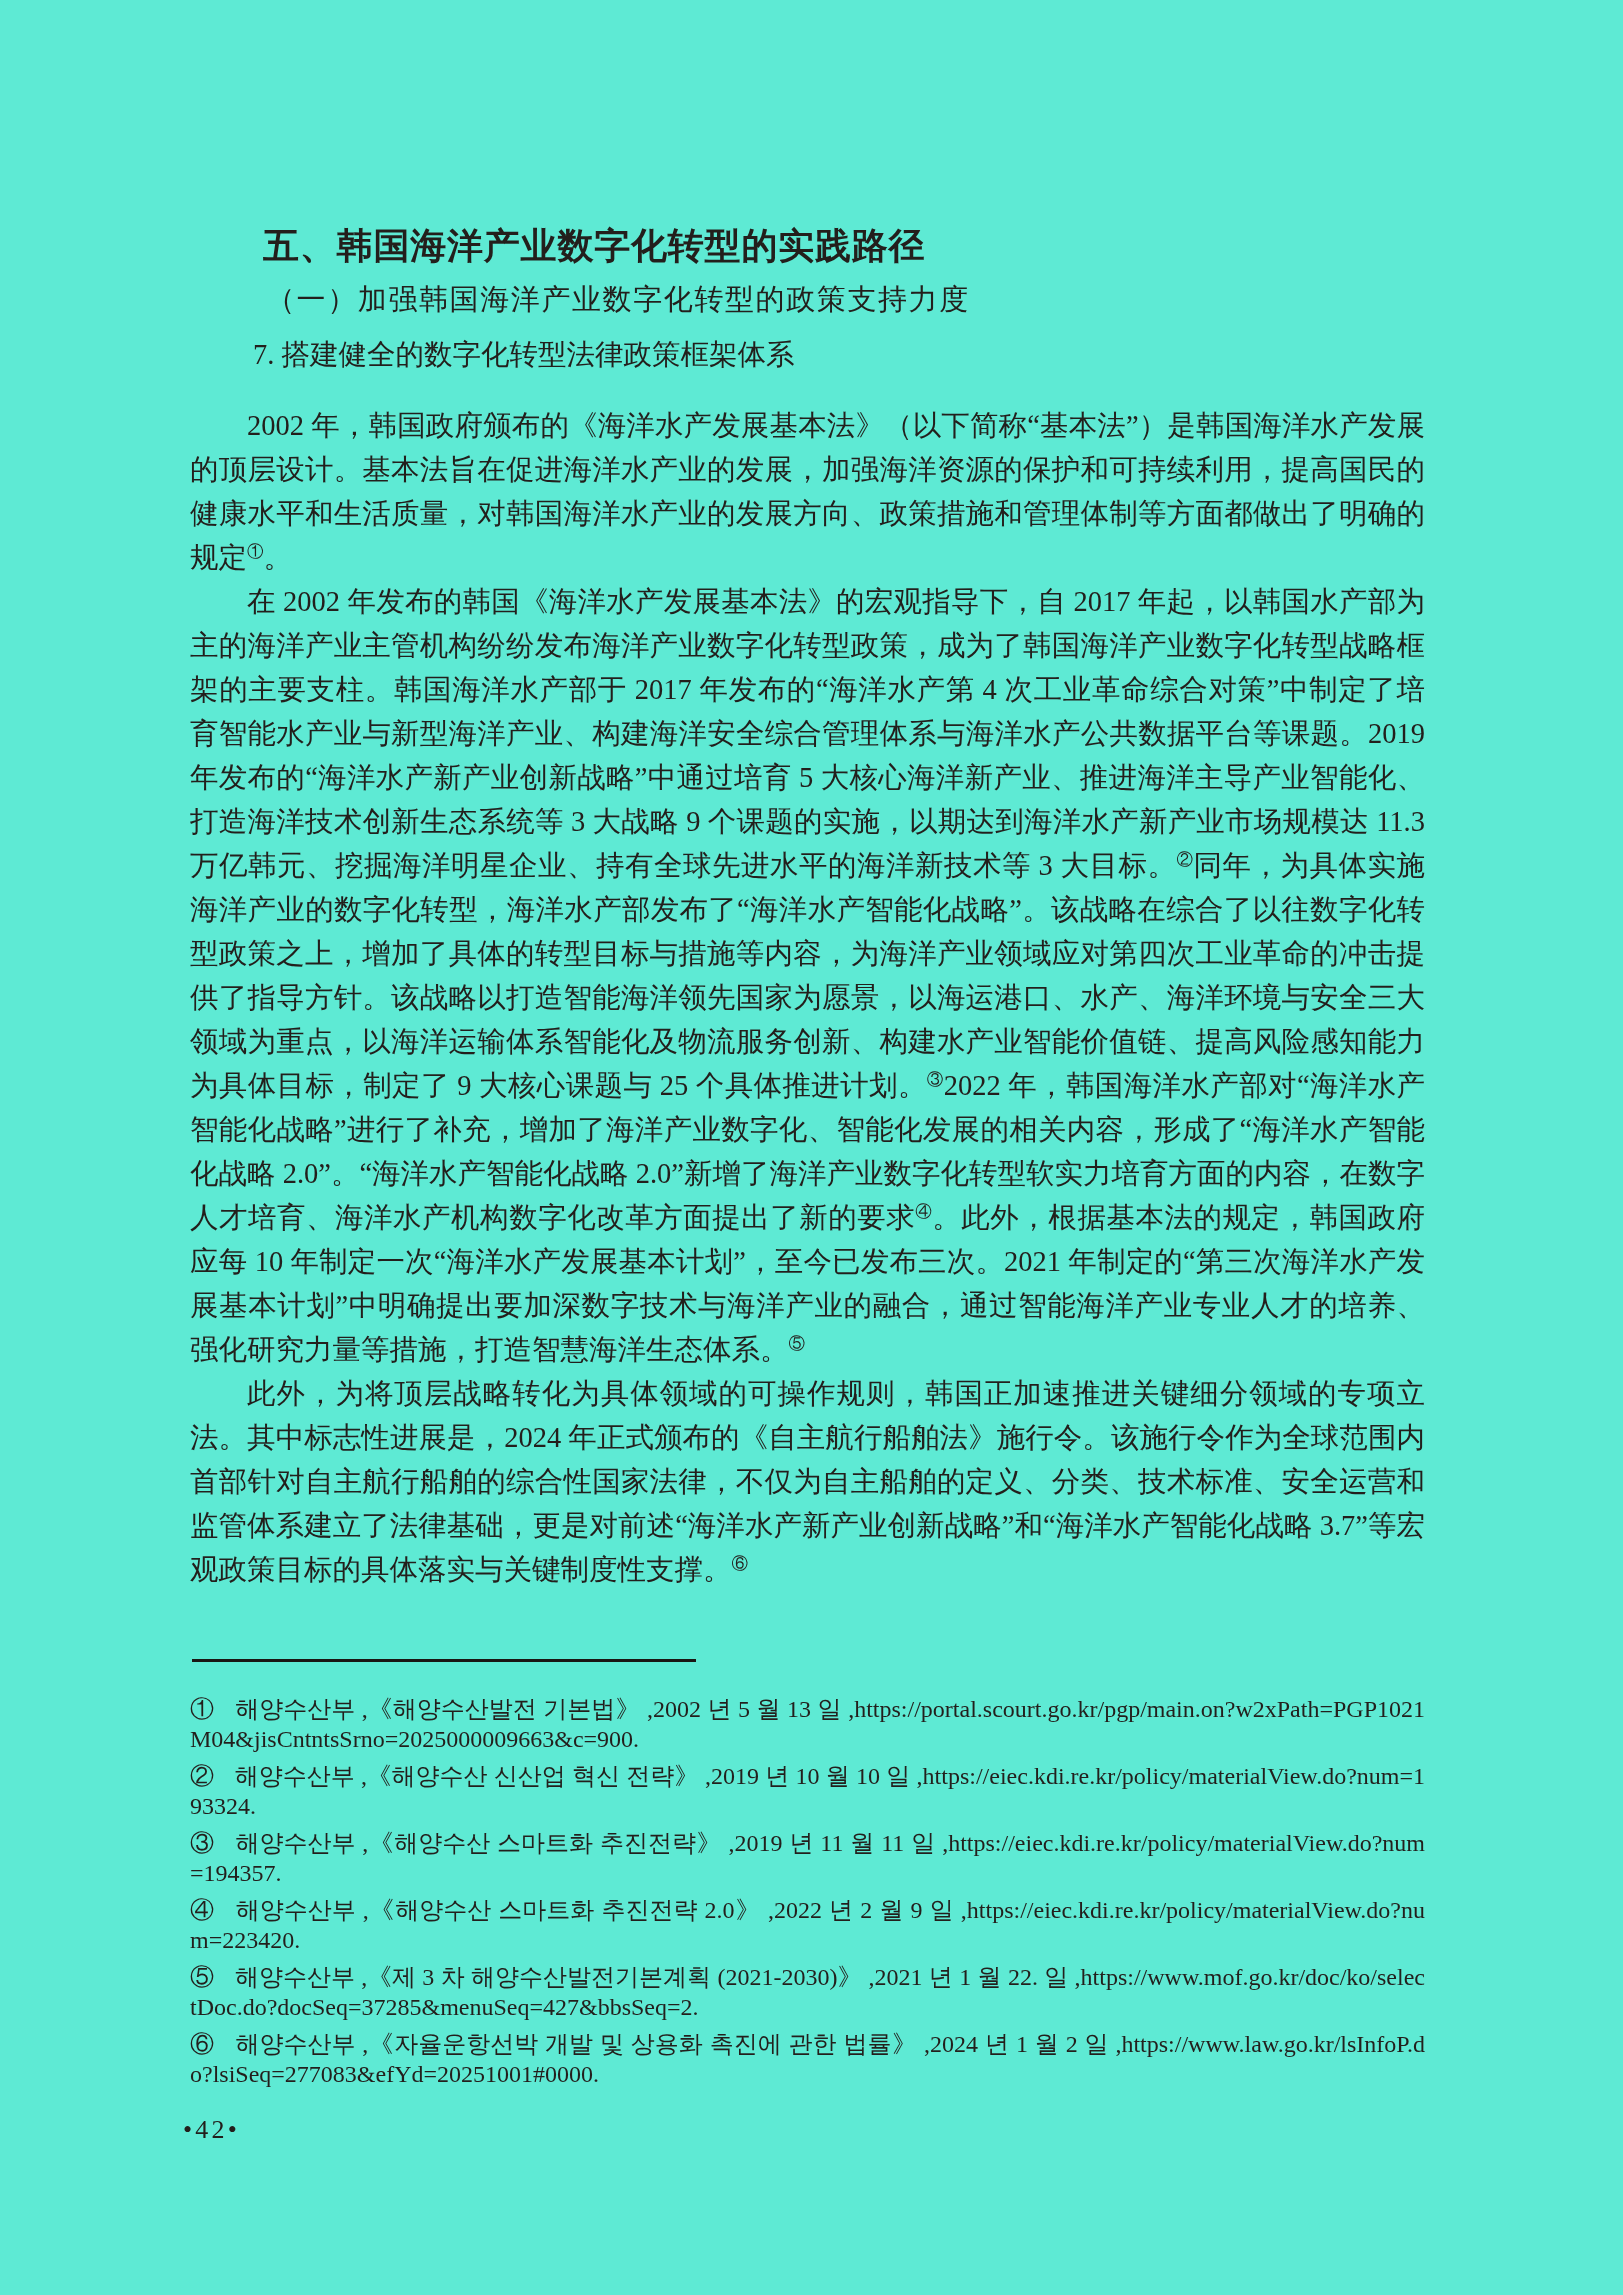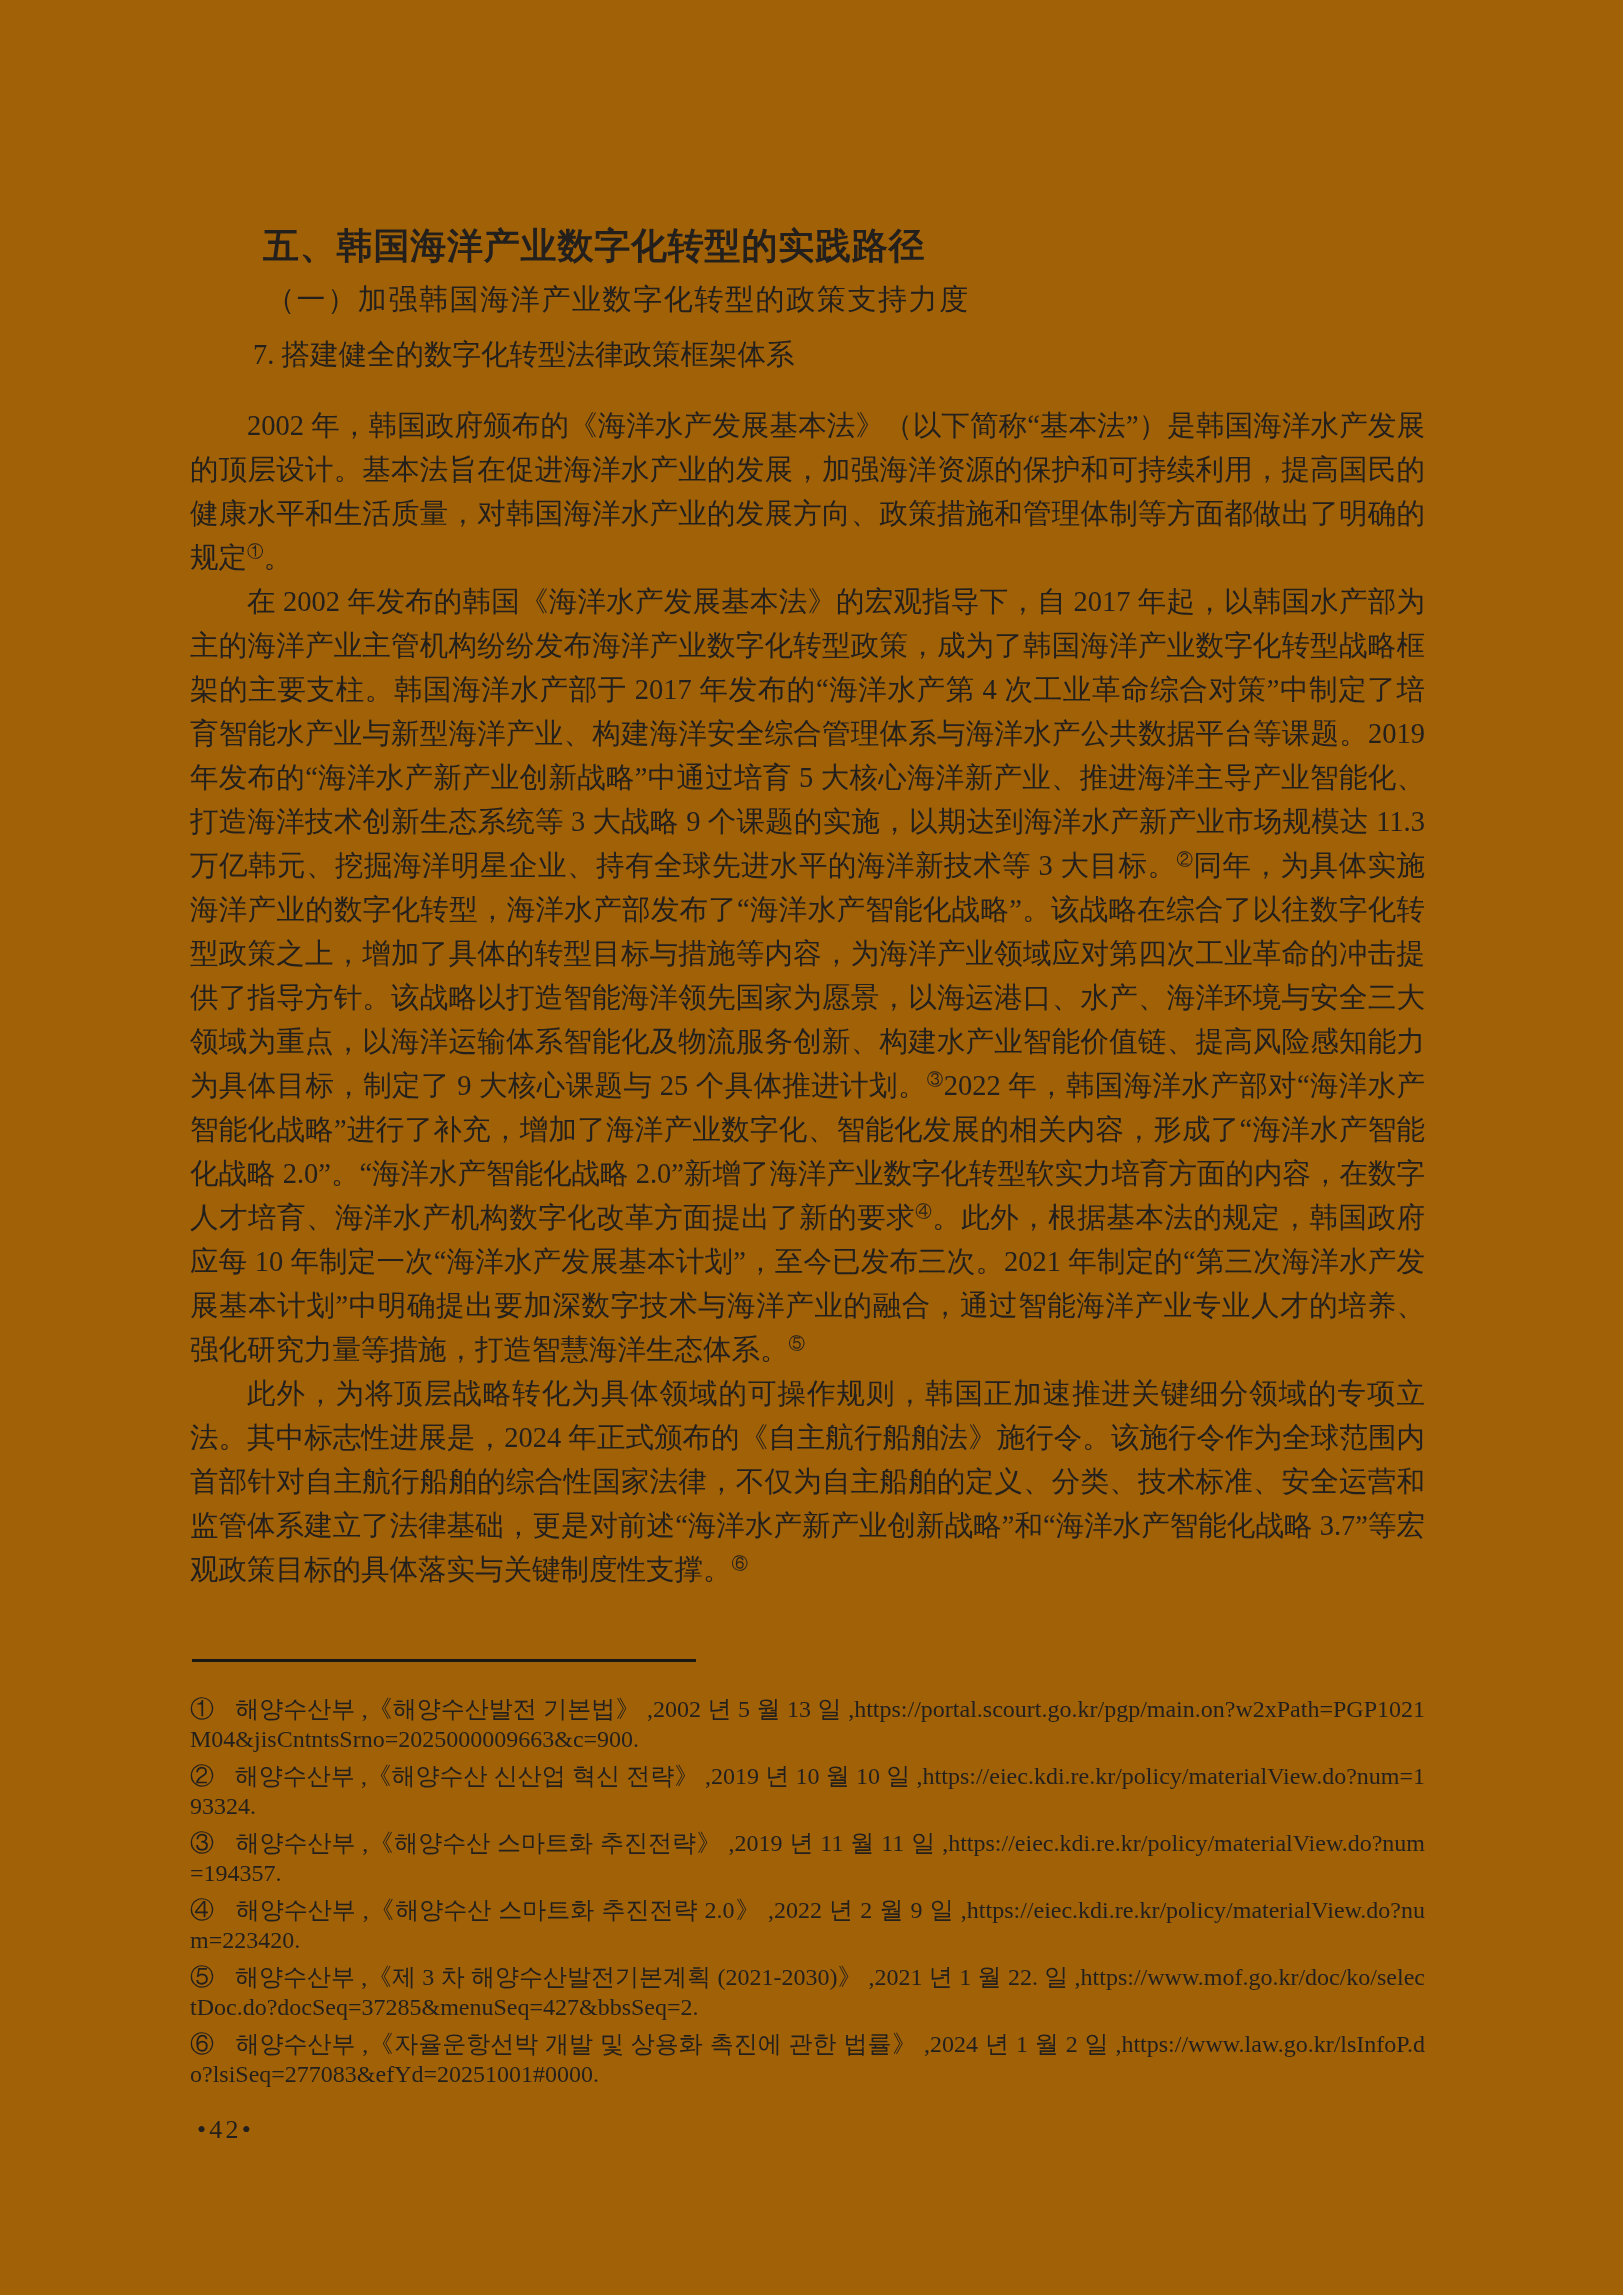--- a/index.html
+++ b/index.html
@@ -1,20 +1,20 @@
 <!DOCTYPE html>
 <html lang="zh" style="font-size:12.7px"><head>
 <meta charset="utf-8">
 <style>
   html,body{margin:0;padding:0;background:#e8e8e8;}
   .page{
     position:relative;
     width:1623px;height:2295px;
     margin:0 auto;
-    background:#a16207;
+    background:#5eead4;
     box-sizing:border-box;
     padding:228px 198px 0 190px;
     font-family:"Liberation Serif","DejaVu Serif",serif;
     color:#231f1c;
   }
   .section-heading{
     margin:0 0 0 73px;
     font-family:"Liberation Sans","DejaVu Sans",sans-serif;
     font-weight:700;
     font-size:36px;
@@ -58,21 +58,21 @@
     margin:0 0 7.1px 0;
     font-size:24px;
     line-height:30px;
     text-align:justify;
     overflow-wrap:anywhere;
     word-break:break-all;
   }
   .fn-marker{margin-right:20.6px;}
   .page-number{
     position:absolute;
-    left:197px;
+    left:183px;
     top:2115px;
     font-size:26px;
     letter-spacing:3.2px;
   }
 </style>
 </head>
 <body>
 
 <div class="page">
 

